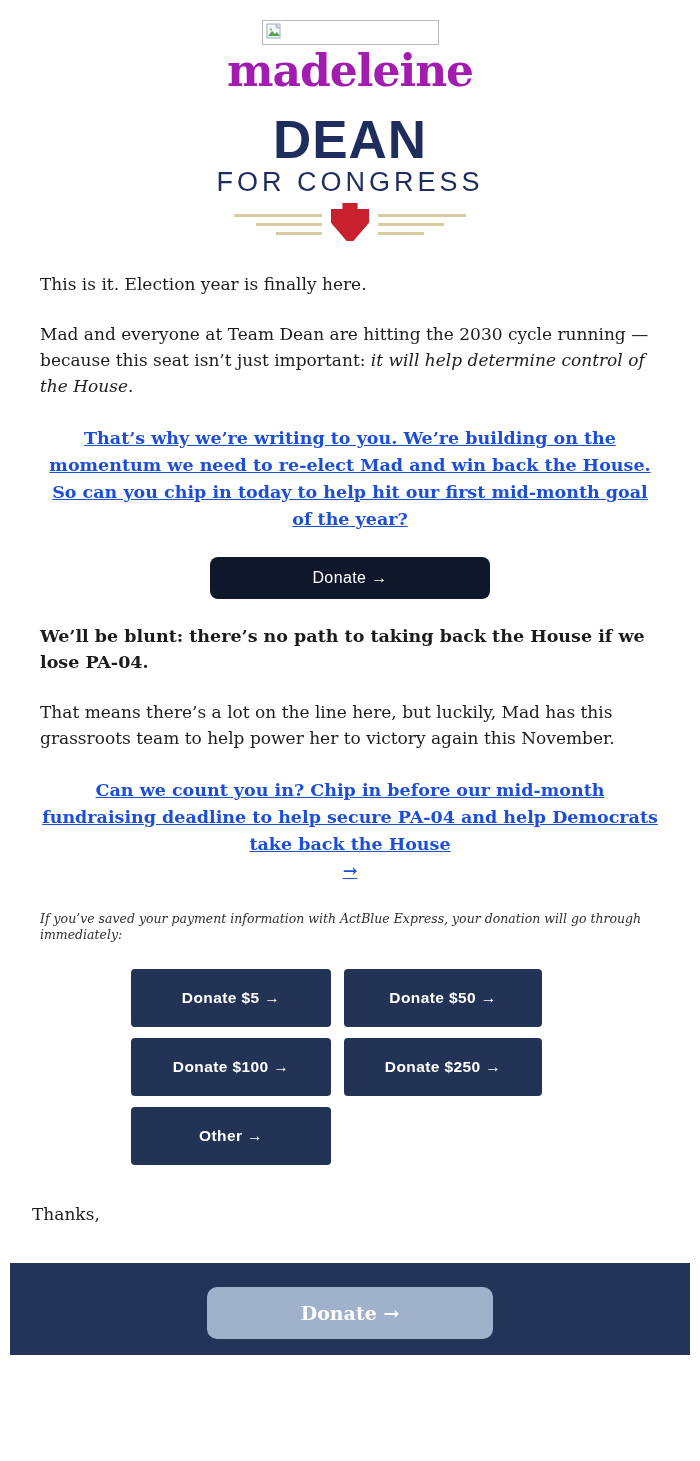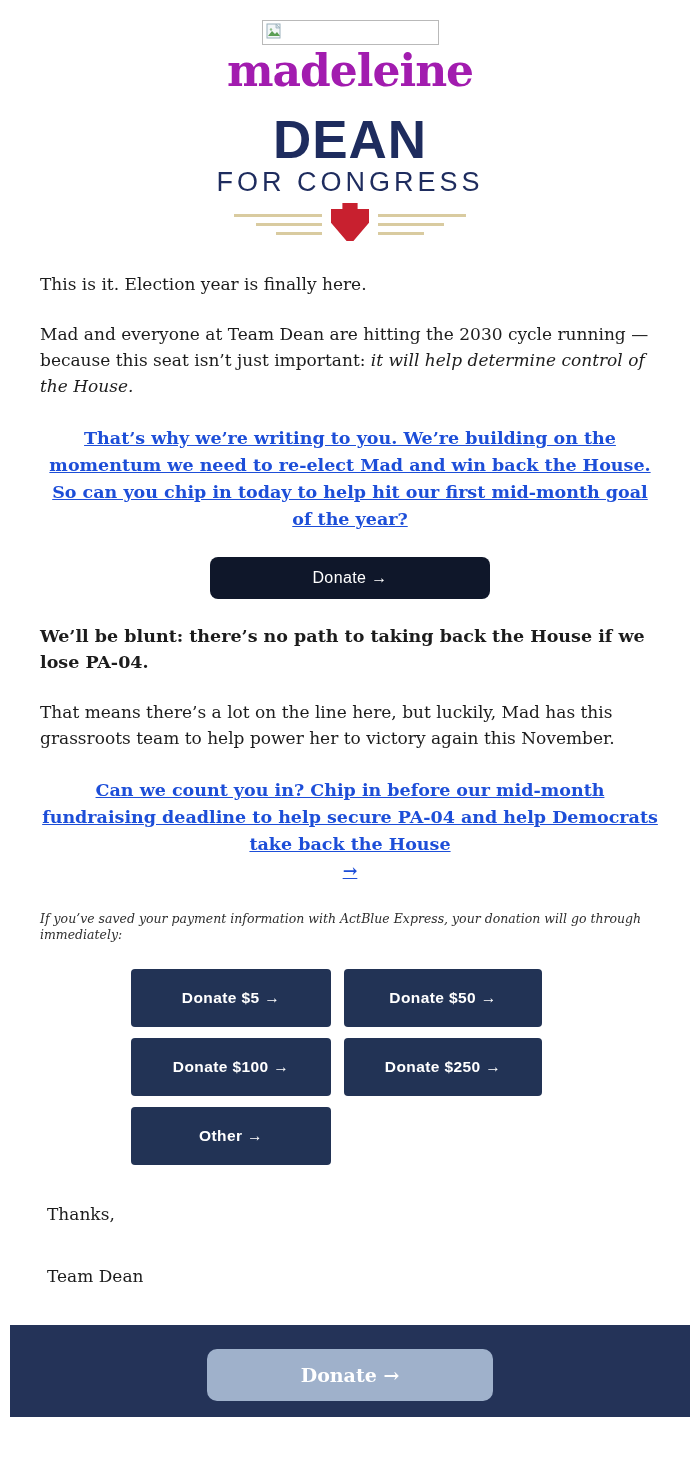--- a/index.html
+++ b/index.html
@@ -67,21 +67,21 @@
     width:411px; margin:26px 0 0 131px;
     display:grid; grid-template-columns:200px 198px; gap:11px 13px;
   }
   .grid-btn {
     height:58px; background:#223355; border-radius:4px; border:none; cursor:pointer;
     color:#ffffff; font-family:"Liberation Sans", sans-serif; font-weight:bold;
     font-size:15.5px; letter-spacing:0.4px;
     display:flex; align-items:center; justify-content:center;
   }
 
-  .closing { margin:36px 47px 0; font-size:17px; line-height:26px; }
+  .closing { margin:36px 32px 0; font-size:17px; line-height:26px; }
 
   
   .footer {
     margin:36px 10px 9px; background:#243358; padding:24px 0 16px;
   }
   .footer-donate {
     display:block; width:286px; height:52px; margin:0 auto;
     background:#9fb1cb; border-radius:10px; border:none; cursor:pointer;
     color:#ffffff; font-family:"DejaVu Serif", serif; font-weight:bold;
     font-size:19px; line-height:52px; text-align:center;
@@ -145,20 +145,19 @@
 
   <div class="grid">
     <button class="grid-btn">Donate $5 →</button>
     <button class="grid-btn">Donate $50 →</button>
     <button class="grid-btn">Donate $100 →</button>
     <button class="grid-btn">Donate $250 →</button>
     <button class="grid-btn">Other →</button>
   </div>
 
   <p class="closing">Thanks,</p>
-  <p class="closing">Team Dean</p>
 
   <div class="footer">
     <button class="footer-donate">Donate →</button>
 
   </div>
 
 </div>
 
 </body></html>

